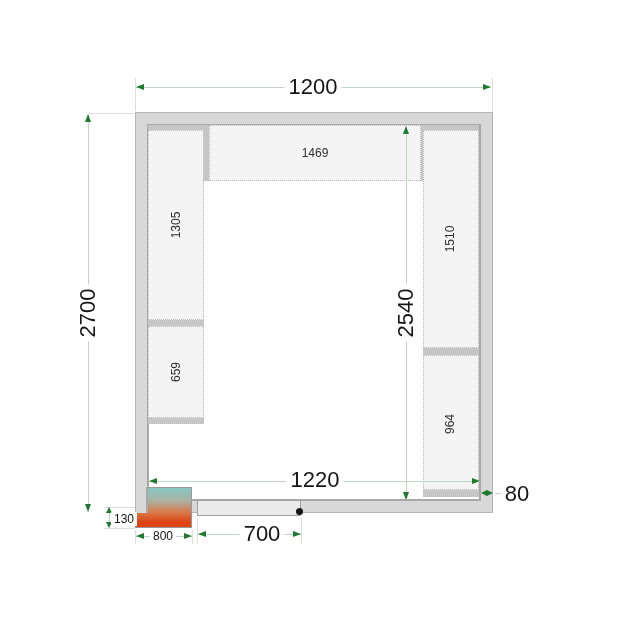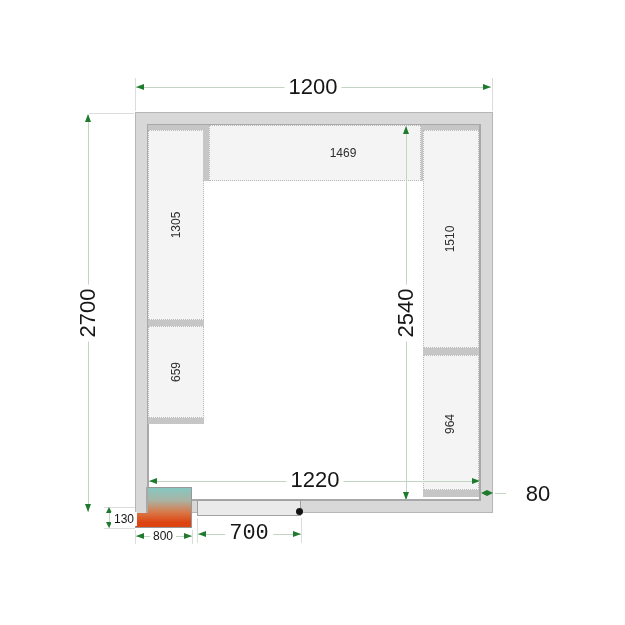--- a/index.html
+++ b/index.html
@@ -60,21 +60,21 @@
   <div class="abs shelf" style="left:209px;top:125px;width:212px;height:56px;"></div>
   <div class="abs bar" style="left:203px;top:130px;width:6px;height:51px;"></div>
   <div class="abs bar" style="left:421px;top:130px;width:6px;height:51px;"></div>
 
   <div class="abs bar" style="left:421px;top:125px;width:58px;height:5px;"></div>
   <div class="abs shelf" style="left:423px;top:130px;width:56px;height:218px;"></div>
   <div class="abs bar" style="left:423px;top:348px;width:56px;height:7px;"></div>
   <div class="abs shelf" style="left:423px;top:355px;width:56px;height:135px;"></div>
   <div class="abs bar" style="left:423px;top:490px;width:56px;height:7px;"></div>
 
-  <div class="shelflabel" style="left:315px;top:153px;margin-left:28px;">1469</div>
+  <div class="shelflabel" style="left:315px;top:153px;">1469</div>
   <div class="shelflabel rot" style="left:176px;top:225px;">1305</div>
   <div class="shelflabel rot" style="left:176px;top:372px;">659</div>
   <div class="shelflabel rot" style="left:450px;top:239px;">1510</div>
   <div class="shelflabel rot" style="left:450px;top:424px;">964</div>
 
   <div class="abs unit"></div>
   <div class="abs wall-patch"></div>
   <div class="abs door"></div>
   <div class="abs dot"></div>
 
@@ -97,28 +97,28 @@
   <div class="dimtext rot" style="left:406px;top:313px;">2540</div>
 
   <div class="abs lh" style="left:149px;top:481px;width:331px;"></div>
   <div class="abs ar l" style="left:149px;top:478px;"></div>
   <div class="abs ar r" style="left:472px;top:478px;"></div>
   <div class="dimtext" style="left:315px;top:480px;">1220</div>
 
   <div class="abs lh" style="left:495px;top:493px;width:11px;"></div>
   <div class="abs ar sm l" style="left:481px;top:490px;"></div>
   <div class="abs ar sm r" style="left:487px;top:490px;"></div>
-  <div class="dimtext" style="left:538px;top:494px;">80</div>
+  <div class="dimtext" style="left:517px;top:494px;">80</div>
 
   <div class="abs ext" style="left:197px;top:518px;width:1px;height:25px;"></div>
   <div class="abs ext" style="left:301px;top:518px;width:1px;height:25px;"></div>
   <div class="abs lh" style="left:198px;top:534px;width:103px;"></div>
   <div class="abs ar l" style="left:198px;top:531px;"></div>
   <div class="abs ar r" style="left:293px;top:531px;"></div>
-  <div class="dimtext" style="left:249px;top:534px;font-family:Liberation Mono, monospace;">700</div>
+  <div class="dimtext" style="left:262px;top:534px;">700</div>
 
   <div class="abs ext" style="left:135px;top:530px;width:1px;height:14px;"></div>
   <div class="abs ext" style="left:192px;top:530px;width:1px;height:14px;"></div>
   <div class="abs lh" style="left:136px;top:536px;width:56px;"></div>
   <div class="abs ar l" style="left:136px;top:533px;"></div>
   <div class="abs ar r" style="left:184px;top:533px;"></div>
   <div class="dimtext smt" style="left:163px;top:536px;">800</div>
 
   <div class="abs ext" style="left:104px;top:507px;width:31px;height:1px;"></div>
   <div class="abs ext" style="left:104px;top:528px;width:31px;height:1px;"></div>

